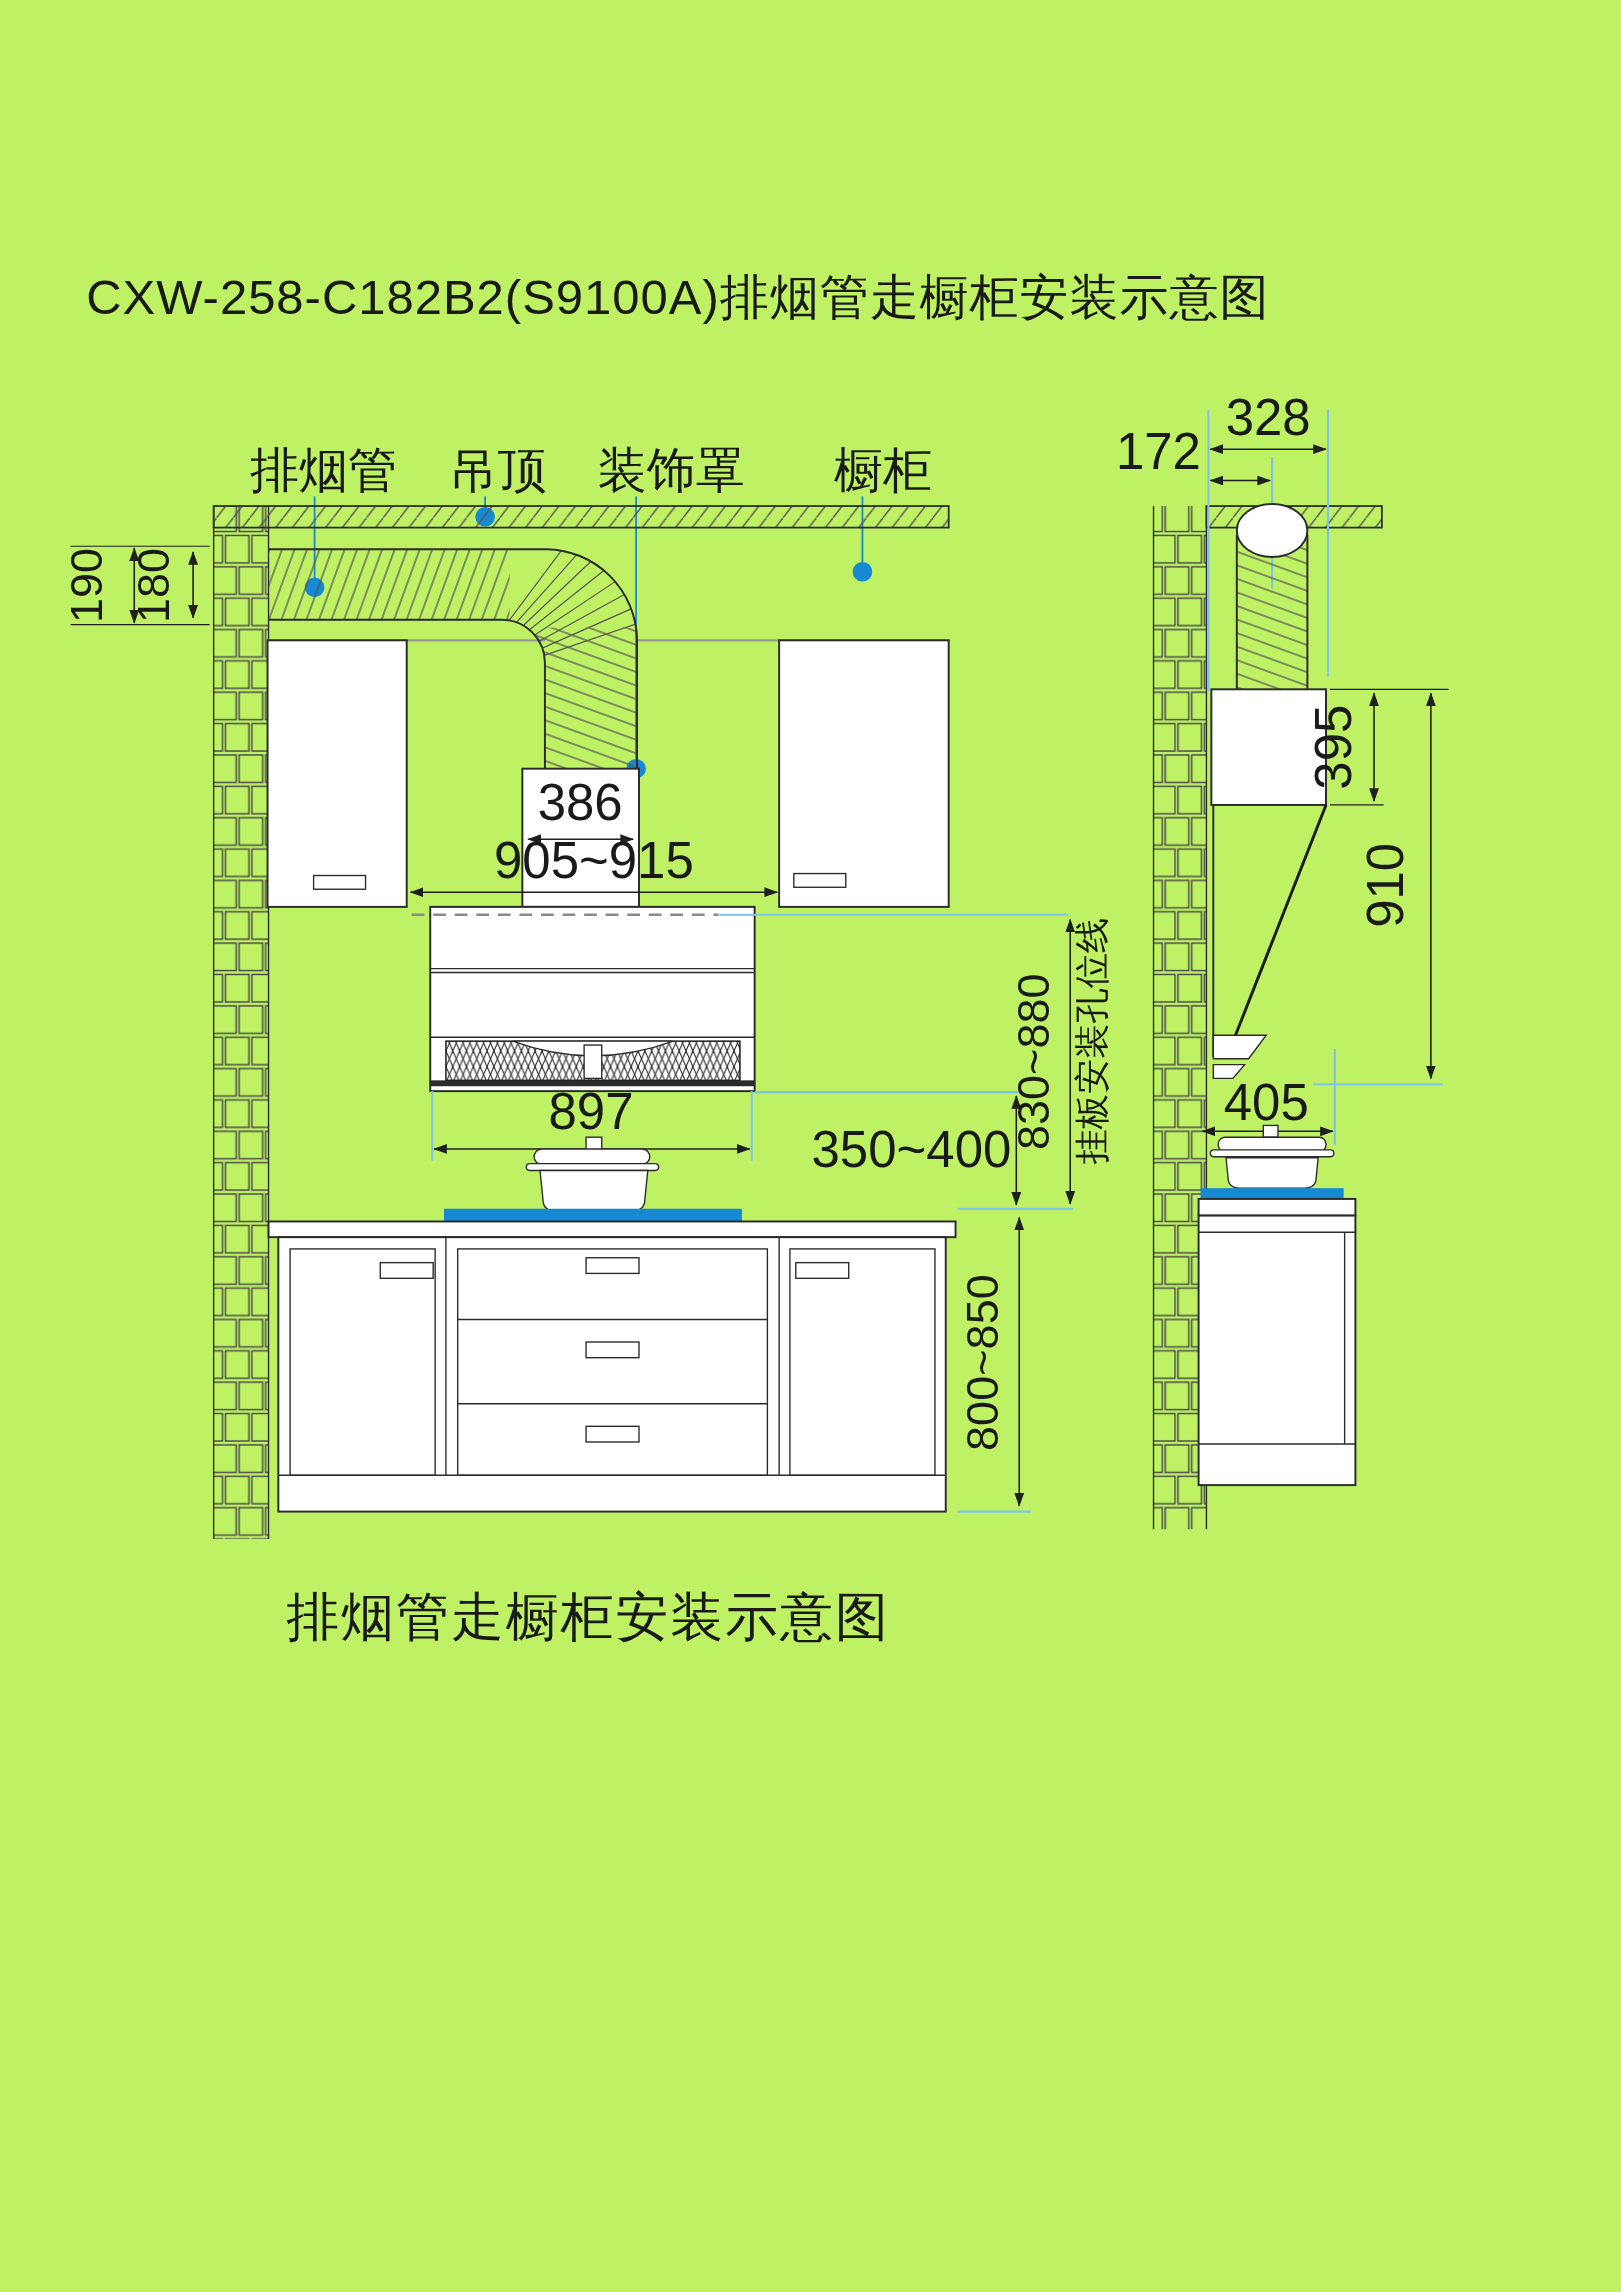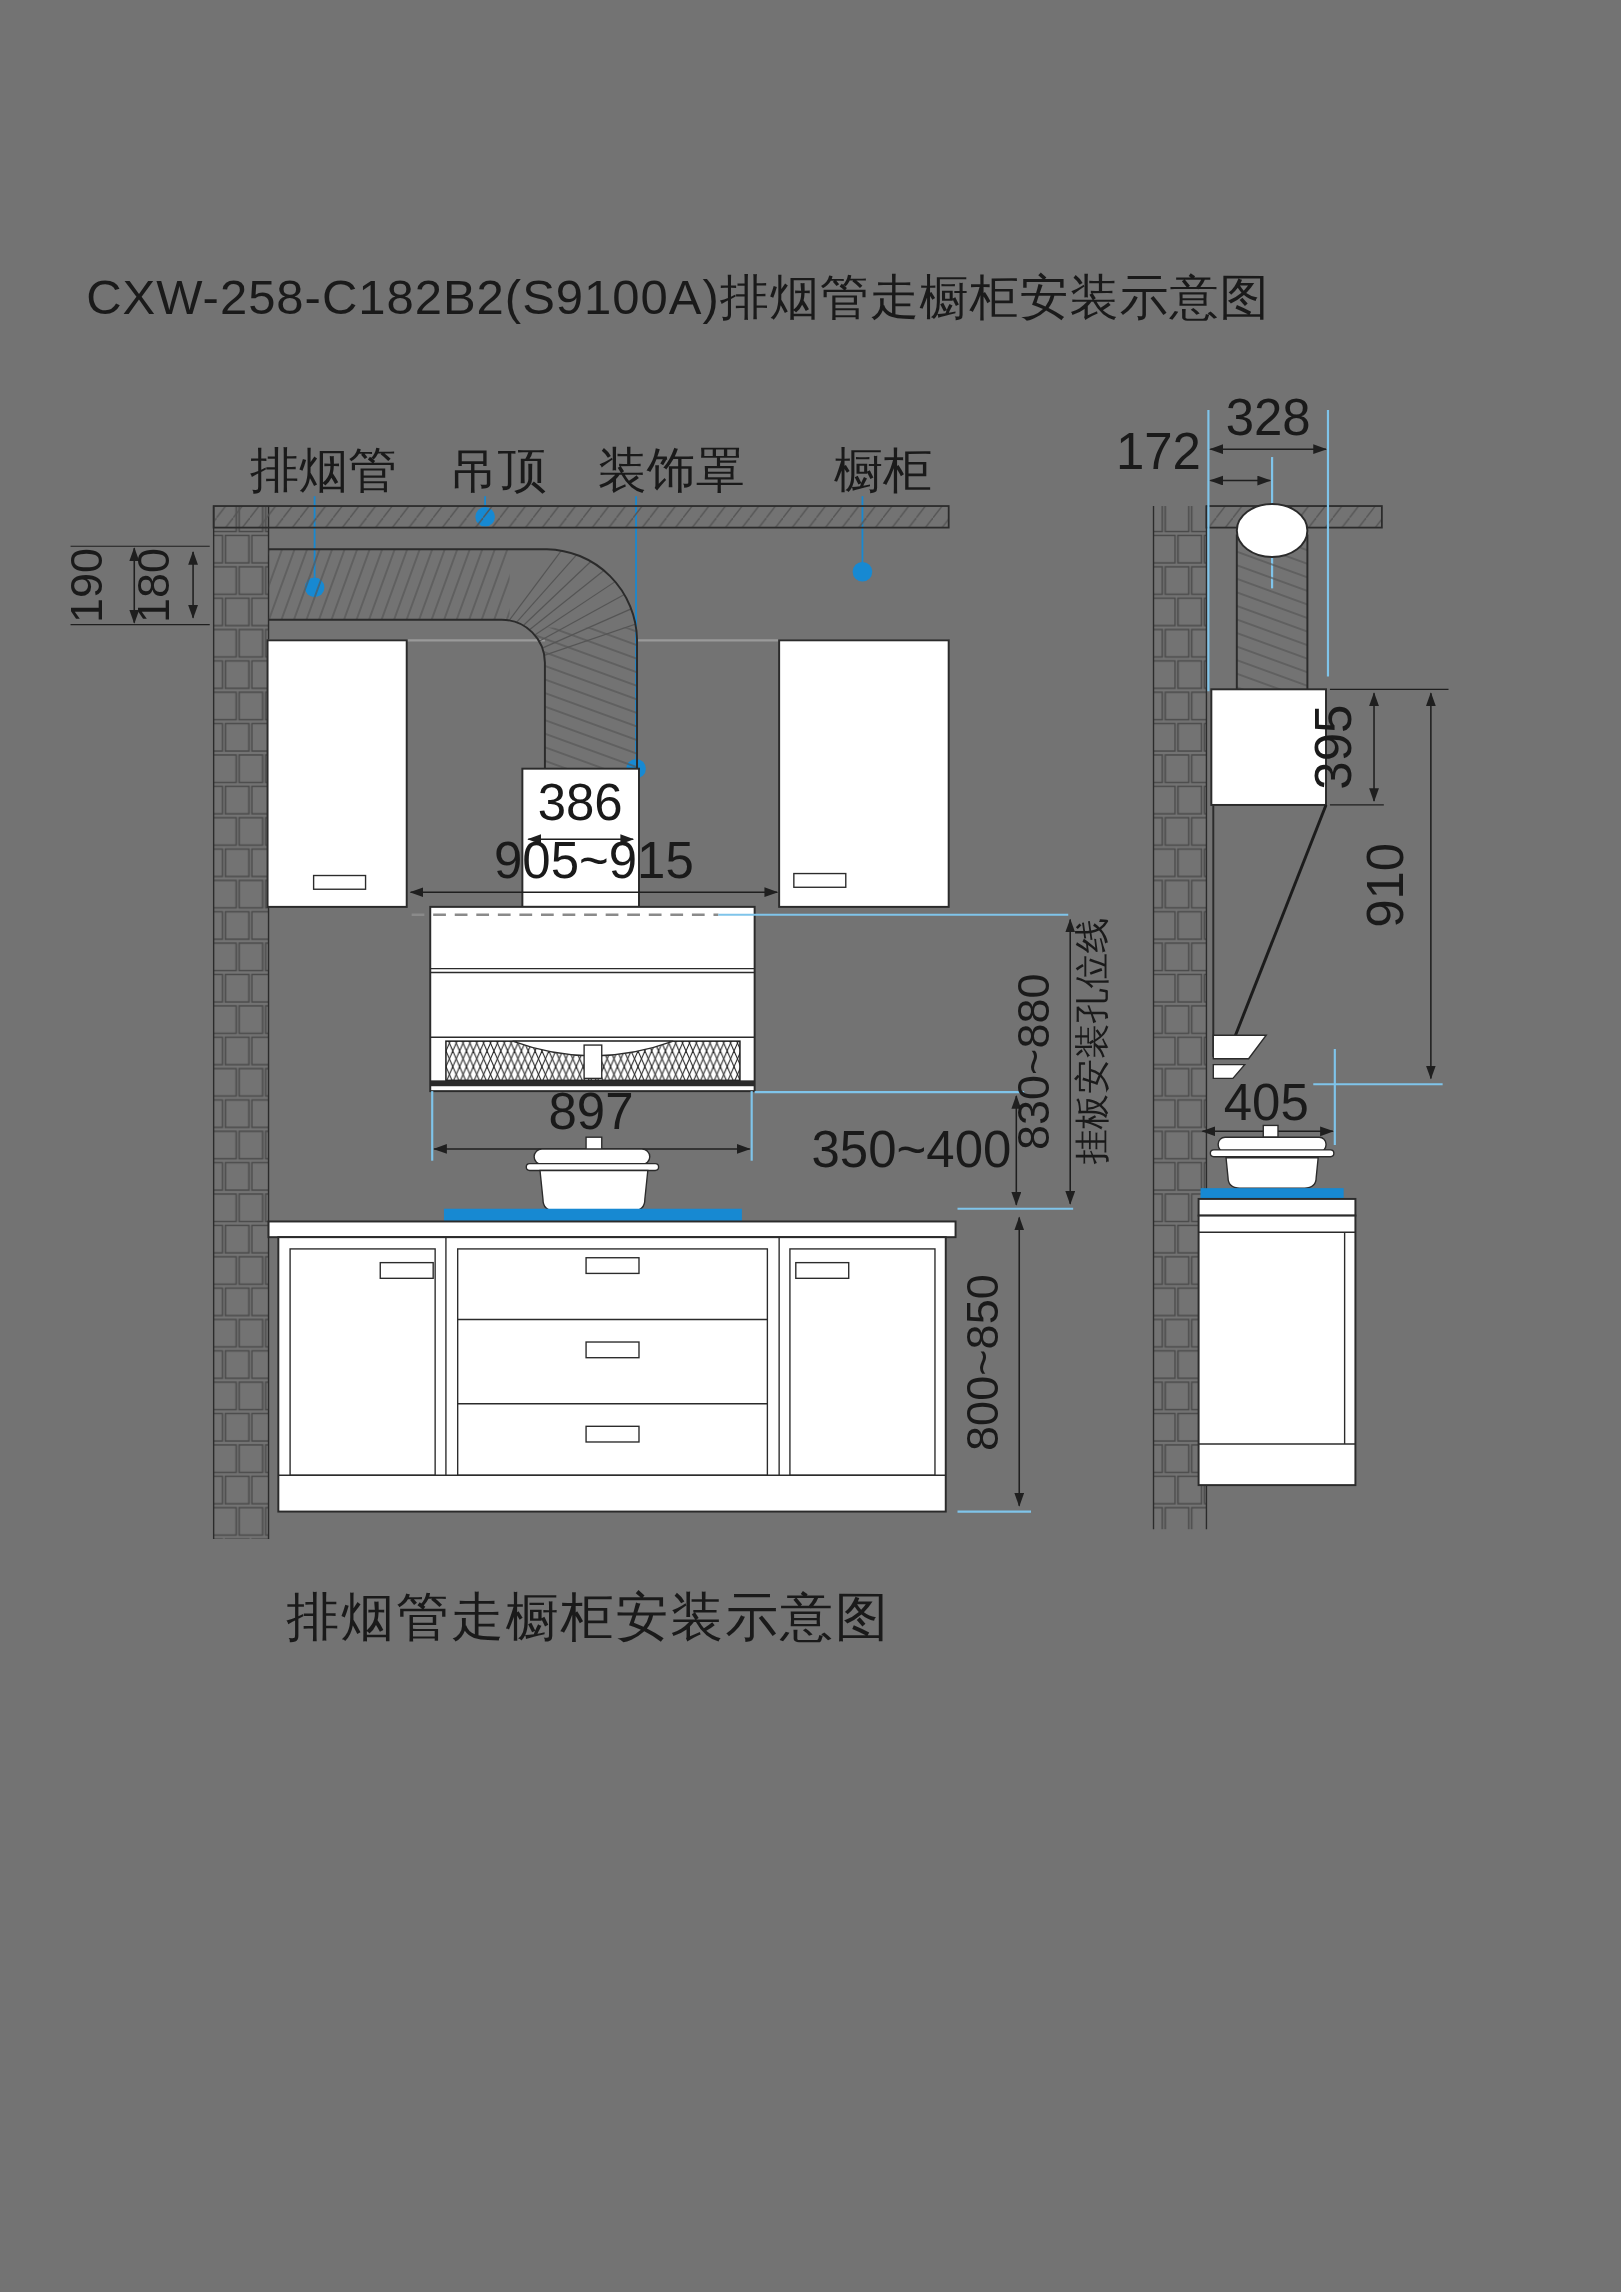--- a/index.html
+++ b/index.html
@@ -1,16 +1,16 @@
 <!DOCTYPE html>
 <html><head>
 <meta charset="utf-8">
 <style>
   html,body{margin:0;padding:0;background:#ffffff;}
-  .page{width:1621px;height:2293px;position:relative;background:#737373;font-family:"Liberation Sans",sans-serif;}
+  .page{width:1621px;height:2293px;position:relative;background:#bef264;font-family:"Liberation Sans",sans-serif;}
   svg{display:block}
   text{fill:#1a1a1a;font-family:"Liberation Sans","DejaVu Sans",sans-serif;}
   .t-title{font-size:50px;letter-spacing:1px;}
   .t-label{font-size:50px;}
   .t-dim{font-size:52px;}
   .t-dimr{font-size:46px;}
   .t-note{font-size:36px;}
   .t-caption{font-size:54px;letter-spacing:2px;}
   .ln{stroke:#2b2b2b;stroke-width:2;fill:none;}
   .ln-thin{stroke:#2b2b2b;stroke-width:1.4;fill:none;}

